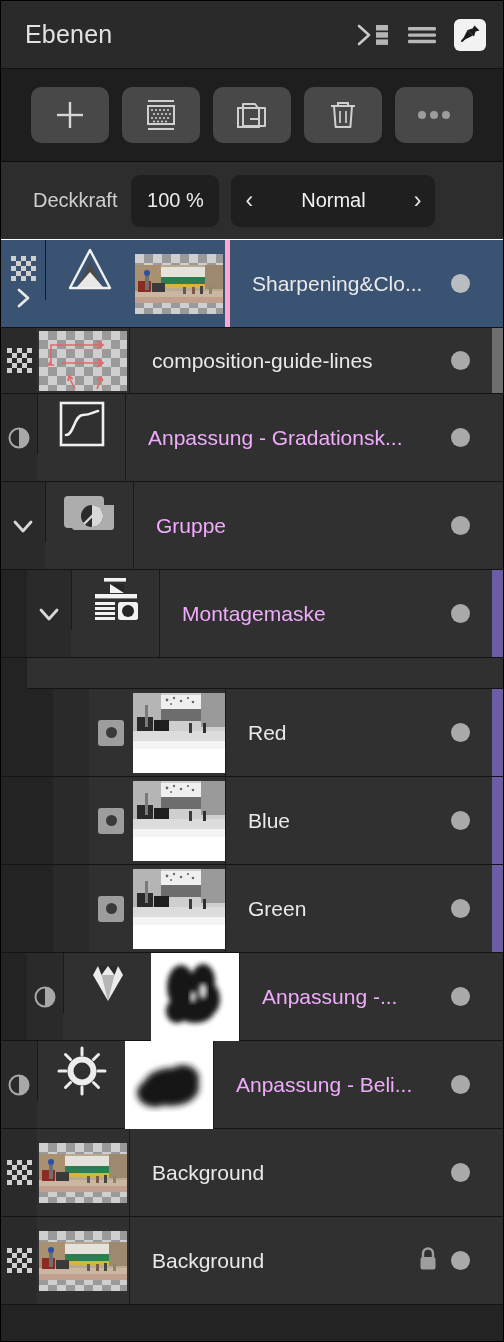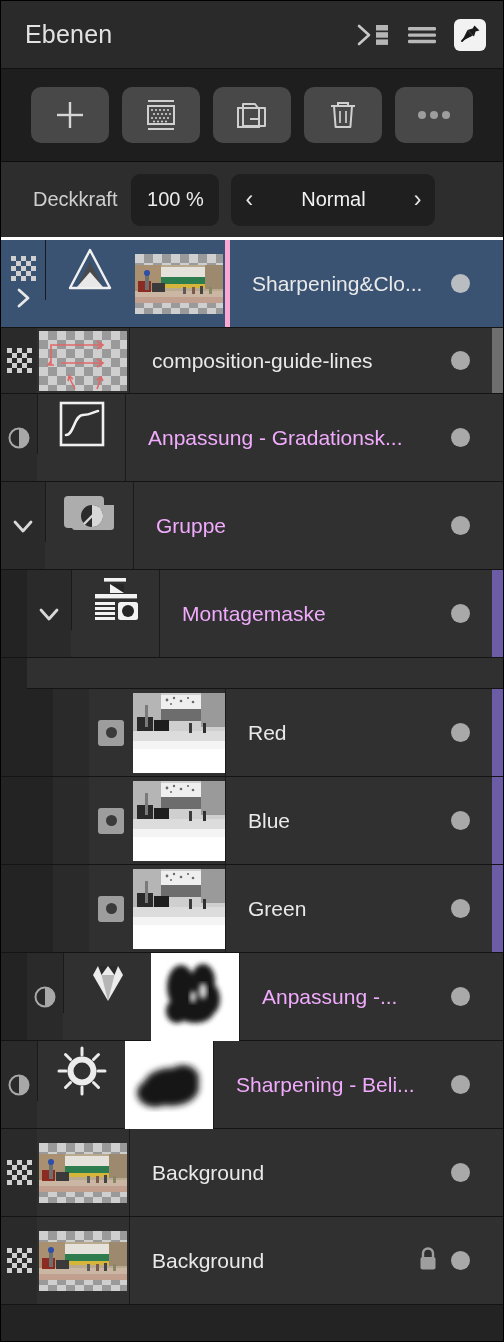--- a/index.html
+++ b/index.html
@@ -17,21 +17,21 @@
   #title{font-size:25px;color:#e2e2e2;letter-spacing:.2px;flex:1;}
   .hicon{margin-left:14px;display:flex;align-items:center;justify-content:center;}
 
   
   #toolbar{height:92px;min-height:92px;background:#1e1e1e;border-bottom:1px solid #0c0c0c;
            display:flex;align-items:center;justify-content:center;gap:13px;}
   .tbtn{width:78px;height:56px;border-radius:10px;background:#484848;
         display:flex;align-items:center;justify-content:center;}
 
   
-  #opbar{height:78px;min-height:78px;background:#2d2d2d;border-bottom:3px solid #ffffff;
+  #opbar{height:78px;min-height:78px;background:#2d2d2d;border-bottom:1px solid #ffffff;
          display:flex;align-items:center;padding-left:32px;box-sizing:border-box;}
   #opLabel{font-size:20px;color:#cfcfcf;margin-right:14px;}
   #opValue{width:88px;height:52px;border-radius:9px;background:#1f1f1f;
            display:flex;align-items:center;justify-content:center;font-size:20px;color:#ececec;}
   #blend{margin-left:12px;width:204px;height:52px;border-radius:9px;background:#1f1f1f;
          display:flex;align-items:center;justify-content:space-between;
          padding:0 14px;box-sizing:border-box;}
   #blendName{flex:1;text-align:center;font-size:20px;color:#f2f2f2;}
   .chev{font-size:23px;color:#e6e6e6;line-height:1;}
 
@@ -558,21 +558,21 @@
               </defs>
               <rect width="88" height="88" fill="#fff"></rect>
               <g filter="url(#bl2)" fill="#141414">
                 <ellipse cx="46" cy="46" rx="28" ry="19"></ellipse>
                 <ellipse cx="30" cy="52" rx="18" ry="14"></ellipse>
                 <ellipse cx="58" cy="38" rx="16" ry="14"></ellipse>
               </g>
             </svg></div>
         </div>
         <div class="namecell">
-          <span class="lname dim">Sharpening - Beli...</span>
+          <span class="lname dim">Anpassung - Beli...</span>
           <div class="rightbox">
             <span class="dot"></span>
           </div>
         </div>
         <div class="edgepad" style="background: rgb(48, 48, 48);"></div>
       </div>
       <div class="row" style="height: 88px; background: rgb(48, 48, 48);">
         <div class="gutter" style="background: rgb(42, 42, 42);">
           <svg width="25" height="25" viewBox="0 0 25 25">
             <rect x="0" y="0" width="5" height="5" fill="#cfcfcf"></rect>

